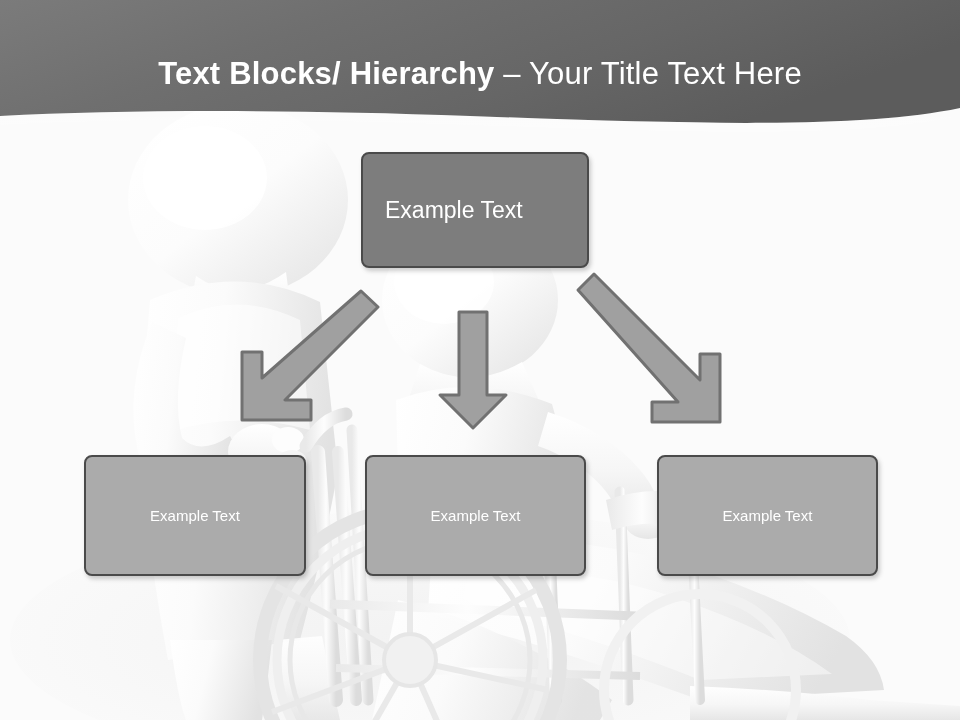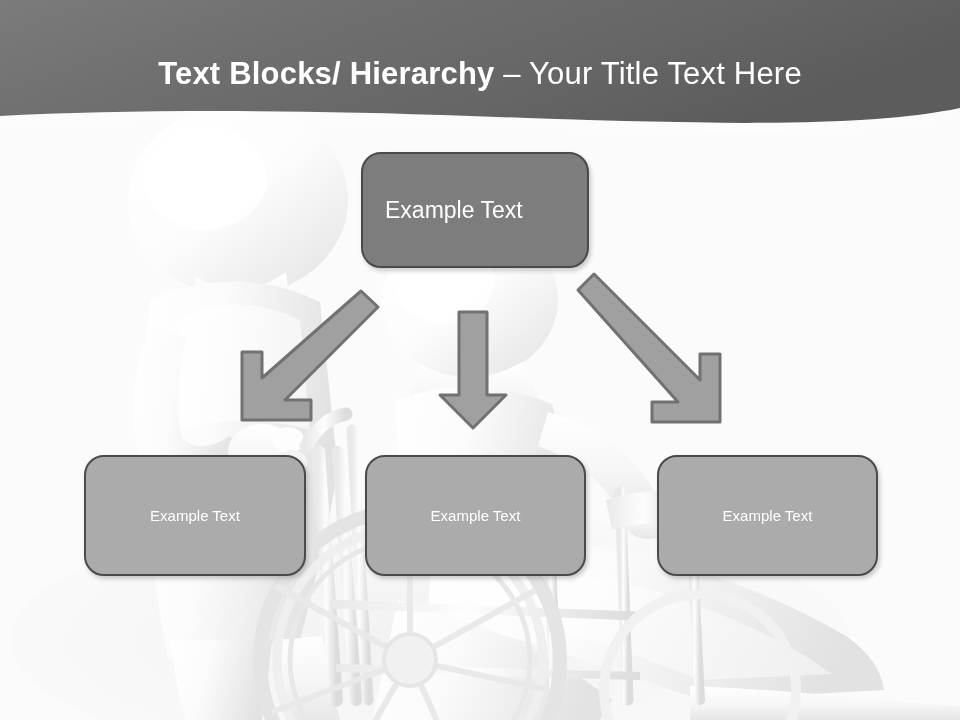--- a/index.html
+++ b/index.html
@@ -34,21 +34,21 @@
   #slide-title .t-light{font-weight:normal;}
 
   
   #arrows-layer{
     position:absolute;left:0;top:0;width:960px;height:720px;z-index:6;
   }
 
   
   .node-box{
     position:absolute;z-index:8;box-sizing:border-box;
-    border:2px solid #4a4a4a;border-radius:20px;
+    border:2px solid #4a4a4a;border-radius:8px;
     display:flex;align-items:center;
     color:#ffffff;
     box-shadow:2px 3px 4px rgba(90,90,90,.30);
   }
   .node-box.level-1{
     background:#7d7d7d;
     justify-content:flex-start;
     font-size:23px;
     padding-left:22px;
   }

